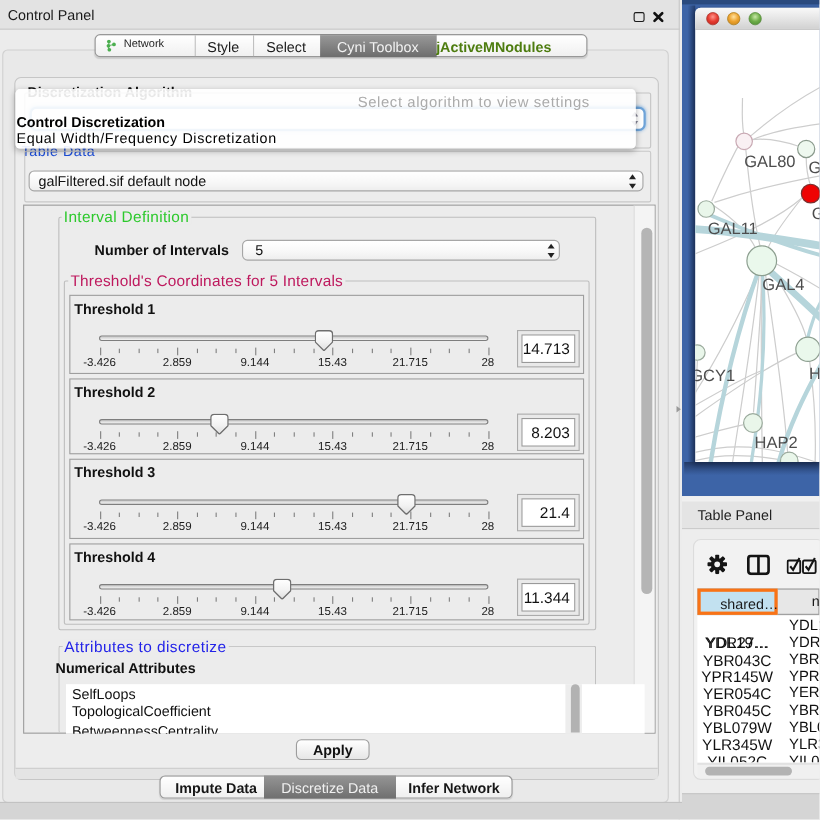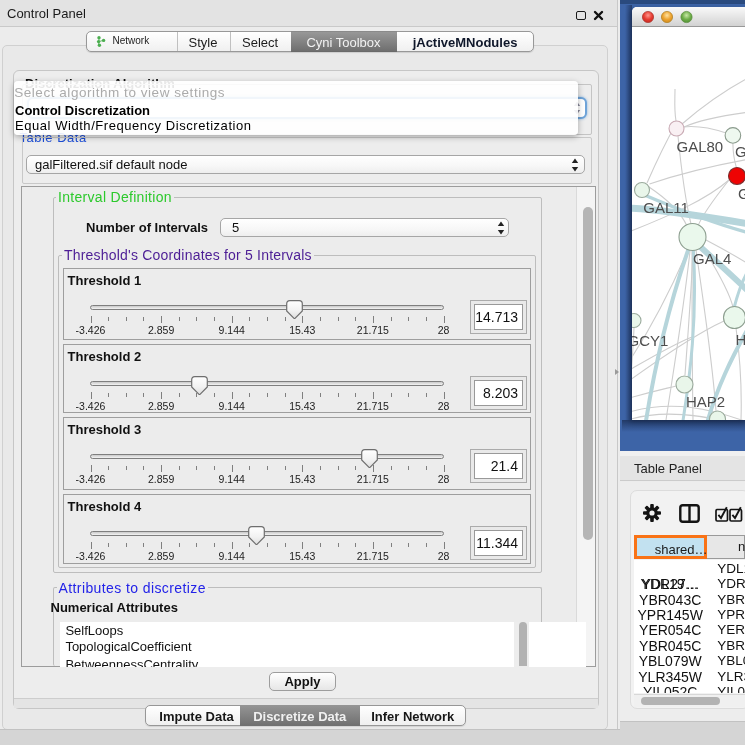--- a/index.html
+++ b/index.html
@@ -44,32 +44,32 @@
     <circle cx="3" cy="1.8" r="1.7" fill="#4caf50"></circle>
     <circle cx="2.6" cy="5.6" r="1.7" fill="#4caf50"></circle>
     <circle cx="7.6" cy="4.4" r="1.7" fill="#4caf50"></circle>
     <circle cx="3.4" cy="9.3" r="1.7" fill="#4caf50"></circle>
     <path d="M3 2 L2.6 9 M2.8 5.5 L7.6 4.4" stroke="#4caf50" stroke-width="0.8" fill="none"></path>
   </svg>
 <div class="abs" style="left:112.5px;top:34.5px;font-size:10px;font-weight:500;color:#1c1c1c">Network</div>
 <div class="abs" style="left:188.5px;top:34.5px;font-size:13px;font-weight:500;color:#1c1c1c">Style</div>
 <div class="abs" style="left:242px;top:34.5px;font-size:13px;font-weight:500;color:#1c1c1c">Select</div>
 <div class="abs" style="left:290.5px;top:34.5px;width:106px;text-align:center;font-size:13px;font-weight:500;color:#f2f2f2">Cyni Toolbox</div>
-<div class="abs" style="left:396.5px;top:34.5px;width:137px;text-align:center;font-size:13px;font-weight:bold;color:#0f172a">jActiveMNodules</div>
+<div class="abs" style="left:396.5px;top:34.5px;width:137px;text-align:left;font-size:13px;font-weight:bold;color:#4d7c0f">jActiveMNodules</div>
 
 <div class="abs" style="left:25px;top:76px;font-size:13px;font-weight:bold;color:#111">Discretization Algorithm</div>
 <div class="grp" style="left:22px;top:84px;width:570px;height:51px;border-color:#c4c4c4"></div>
 <div class="abs" style="left:27px;top:96.5px;width:560px;height:22.5px;background:#fff;border:2px solid #6ea3d8;border-radius:6px;box-shadow:0 0 3px #88b5e0"></div>
 <svg class="abs" style="left:573px;top:101px" width="8" height="14" viewBox="0 0 8 14">
     <path d="M4 0.5 L7.2 5 L0.8 5 Z" fill="#889"></path>
     <path d="M4 13.5 L7.2 9 L0.8 9 Z" fill="#889"></path>
   </svg>
 
 <div class="abs" style="left:14.2px;top:80.5px;width:563.8px;height:54.5px;background:rgba(255,255,255,0.9);border-radius:4px;box-shadow:0 2px 6px rgba(0,0,0,0.3);z-index:30"></div>
-<div class="abs" style="left:14.2px;top:84.5px;width:522px;text-align:left;font-size:13.5px;color:#ababab;letter-spacing:0.55px;z-index:31">Select algorithm to view settings</div>
+<div class="abs" style="left:14.2px;top:84.5px;width:522px;text-align:right;font-size:13.5px;color:#ababab;letter-spacing:0.55px;z-index:31">Select algorithm to view settings</div>
 <div class="abs" style="left:15px;top:102.5px;font-size:13px;font-weight:bold;color:#000;z-index:31">Control Discretization</div>
 <div class="abs" style="left:15px;top:117.5px;font-size:13px;color:#000;z-index:31;letter-spacing:0.55px">Equal Width/Frequency Discretization</div>
 
 <div class="abs" style="left:19.5px;top:130px;font-size:13px;color:#1d4ed8;letter-spacing:0.5px">Table Data</div>
 <div class="grp" style="left:22px;top:137px;width:570px;height:47px;border-color:#c8c8c8"></div>
 <div class="cbox" style="left:26px;top:154.5px;width:559px;height:19.5px;line-height:18px;padding-left:8px">galFiltered.sif default node</div>
 <svg class="abs" style="left:570.5px;top:158px" width="8" height="14" viewBox="0 0 8 14">
     <path d="M4 0.5 L7.2 5 L0.8 5 Z" fill="#222"></path>
     <path d="M4 13.5 L7.2 9 L0.8 9 Z" fill="#222"></path>
   </svg>
@@ -79,21 +79,21 @@
 <div class="abs" style="left:582.5px;top:207px;width:10px;height:333px;background:#b5b5b5;border-radius:5px"></div>
 <div class="grp" style="left:52.5px;top:196.5px;width:489.5px;height:376px"></div>
 <div class="grptitle" style="left:56px;top:190px;color:#2cc92c;letter-spacing:0.3px">Interval Definition</div>
 <div class="lbl13b" style="left:86px;top:219.5px">Number of Intervals</div>
 <div class="cbox" style="left:220px;top:217.5px;width:288.5px;height:19px;line-height:17px;padding-left:11px">5</div>
 <svg class="abs" style="left:497px;top:220.5px" width="8" height="14" viewBox="0 0 8 14">
     <path d="M4 0.5 L7.2 5 L0.8 5 Z" fill="#222"></path>
     <path d="M4 13.5 L7.2 9 L0.8 9 Z" fill="#222"></path>
   </svg>
 <div class="grp" style="left:58.3px;top:254.5px;width:478px;height:313px"></div>
-<div class="grptitle" style="left:62px;top:248px;color:#4c1d95;letter-spacing:0.2px">Threshold's Coordinates for 5 Intervals</div>
+<div class="grptitle" style="left:62px;top:248px;color:#be185d;letter-spacing:0.2px">Threshold's Coordinates for 5 Intervals</div>
 <div class="tpanel" style="top:268px;height:72px"></div>
 <div class="lbl13b" style="left:67.5px;top:272.5px">Threshold 1</div>
 <div class="track" style="left:90px;width:354px;top:305px"></div>
 <div class="tick" style="left:90.5px;top:315.5px;height:7px"></div>
 <div class="tick" style="left:108.2px;top:316.5px;height:4.5px"></div>
 <div class="tick" style="left:125.8px;top:316.5px;height:4.5px"></div>
 <div class="tick" style="left:143.4px;top:316.5px;height:4.5px"></div>
 <div class="tick" style="left:161.1px;top:315.5px;height:7px"></div>
 <div class="tick" style="left:178.8px;top:316.5px;height:4.5px"></div>
 <div class="tick" style="left:196.4px;top:316.5px;height:4.5px"></div>
@@ -267,21 +267,21 @@
     <div style="position:absolute;left:5px;top:17.5px;font-size:13px;color:#111">TopologicalCoefficient</div>
     <div style="position:absolute;left:5px;top:35px;font-size:13px;color:#111">BetweennessCentrality</div>
   </div>
 <div class="abs" style="left:514px;top:621.5px;width:14.5px;height:45px;background:#ededed"></div>
 <div class="abs" style="left:518.5px;top:621.5px;width:8.2px;height:44px;background:#b2b2b2;border-radius:4px 4px 0 0"></div>
 
 <div class="abs" style="left:269px;top:672px;width:67px;height:18.5px;border:1px solid #9d9d9d;border-radius:5px;background:linear-gradient(180deg,#ffffff,#e6e6e6);font-size:13px;font-weight:bold;color:#111;text-align:center;line-height:17px">Apply</div>
 <div class="abs" style="left:145px;top:704.5px;width:321px;height:21.5px;border:1px solid #979797;border-radius:5px;background:linear-gradient(180deg,#ffffff,#efefef);box-shadow:0 1px 1px rgba(0,0,0,0.1)"></div>
 <div class="abs" style="left:240px;top:704.5px;width:119.5px;height:21.5px;background:linear-gradient(180deg,#959595,#6f6f6f)"></div>
 <div class="abs" style="left:145px;top:708.5px;width:95px;text-align:center;text-indent:8px;font-size:13px;font-weight:bold;color:#171717">Impute Data</div>
-<div class="abs" style="left:240px;top:708.5px;width:119.5px;text-align:center;font-size:13px;font-weight:bold;color:#f0f0f0">Discretize Data</div>
+<div class="abs" style="left:240px;top:708.5px;width:119.5px;text-align:center;font-size:13px;font-weight:normal;color:#f0f0f0">Discretize Data</div>
 <div class="abs" style="left:359.5px;top:708.5px;width:106.5px;text-align:center;font-size:13px;font-weight:bold;color:#171717">Infer Network</div>
 
 <div class="abs" style="left:615px;top:368.5px;width:0;height:0;border-left:4px solid #9a9a9a;border-top:3px solid transparent;border-bottom:3px solid transparent"></div>
 
 <div class="abs" style="left:620px;top:0;width:125px;height:450.5px;background:#3d64a7"></div>
 <div class="abs" style="left:620px;top:0;width:125px;height:4px;background:#2a4a7e"></div>
 <div class="abs" style="left:620px;top:450.5px;width:125px;height:5px;background:#f0f0f0"></div>
 <div class="abs" style="left:620px;top:455.5px;width:125px;height:25px;background:#e4e4e4;border-bottom:1px solid #cbcbcb"></div>
 <div class="abs" style="left:634px;top:461px;font-size:13px;color:#222">Table Panel</div>
 <div class="abs" style="left:620px;top:481.5px;width:125px;height:239px;background:#ededed"></div>

